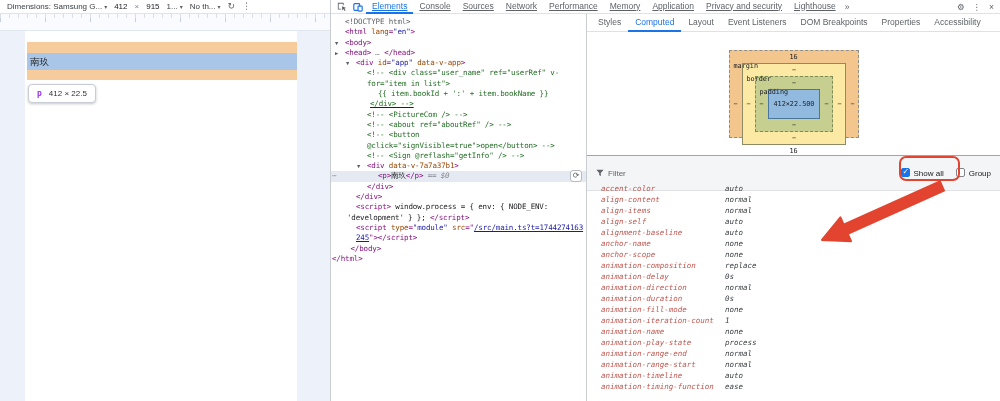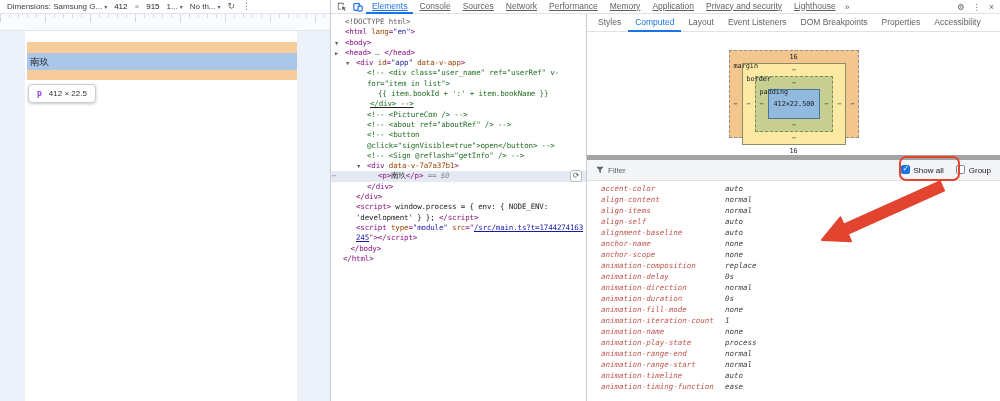--- a/index.html
+++ b/index.html
@@ -79,22 +79,22 @@
   .bm-border  { background:#fbe9a4; border:1px solid #8f8a66; flex:1; }
   .bm-padding { background:#c6cf8f; border:1px dashed #7f8a55; flex:1; }
   .bm-row { height:12px; align-items:center; justify-content:center; position:relative; flex:none; }
   .bm-label { position:absolute; left:4px; top:11px; }
   .bm-mid { flex:1; align-items:stretch; }
   .bm-side { width:12px; align-items:center; justify-content:center; flex:none; }
   .bm-innercol { flex:1; }
   .bm-content { background:#92badf; border:1px solid #49769f; height:13px; align-self:center;
     margin:auto; padding:14px 5px; align-items:center; white-space:nowrap; }
 
-  .filterbar { position:absolute; left:0; top:141px; right:0; height:26px; background:#f4f5f7;
-    border-top:5px solid #a3a3a3; border-bottom:1px solid #e0e2e6; display:flex; align-items:center;
+  .filterbar { position:absolute; left:0; top:141px; right:0; height:36px; background:#f4f5f7;
+    border-top:1px solid #a3a3a3; border-bottom:1px solid #e0e2e6; display:flex; align-items:center;
     padding:0 9px; font-size:8px; color:#5f6368; }
   .filterbar .right { margin-left:auto; display:flex; align-items:center; gap:12px; color:#202124; }
   .cb { width:9px; height:9px; border:1px solid #80868b; border-radius:2px; background:#fff;
     display:inline-block; vertical-align:-1px; margin-right:4px; position:relative; }
   .cb.on { background:#1a73e8; border-color:#1a73e8; }
   .cb.on::after { content:"✓"; position:absolute; left:1px; top:-2px; color:#fff; font-size:8px; }
 
   .props { position:absolute; left:0; top:167px; right:0; bottom:0; overflow:hidden; padding-top:2px; }
   .prow { display:flex; height:11px; line-height:11px; padding-left:14px;
     font-family:"DejaVu Sans Mono", monospace; font-size:7.5px; font-style:italic; white-space:nowrap; }
@@ -185,25 +185,25 @@
           <div class="line" style="padding-left: 36px;"><span class="s-c">&lt;!-- &lt;PictureCom /&gt; --&gt;</span></div>
           <div class="line" style="padding-left: 36px;"><span class="s-c">&lt;!-- &lt;about ref="aboutRef" /&gt; --&gt;</span></div>
           <div class="line" style="padding-left: 36px;"><span class="s-c">&lt;!-- &lt;button</span></div>
           <div class="line" style="padding-left: 36px;"><span class="s-c">@click="signVisible=true"&gt;open&lt;/button&gt; --&gt;</span></div>
           <div class="line" style="padding-left: 36px;"><span class="s-c">&lt;!-- &lt;Sign @reflash="getInfo" /&gt; --&gt;</span></div>
           <div class="line" style="padding-left: 36px;"><span class="arrow" style="left: 26px;">▼</span><span class="s-t">&lt;div </span><span class="s-a">data-v-7a7a37b1</span><span class="s-t">&gt;</span></div>
           <div class="line sel" style="padding-left: 47px;"><span class="s-t">&lt;p&gt;</span><span class="s-x">南玖</span><span class="s-t">&lt;/p&gt;</span><span class="s-m"> == $0</span><span class="gutter-dots">⋯</span><span class="badge">⟳</span></div>
           <div class="line" style="padding-left: 36px;"><span class="s-t">&lt;/div&gt;</span></div>
           <div class="line" style="padding-left: 25px;"><span class="s-t">&lt;/div&gt;</span></div>
           <div class="line" style="padding-left: 25px;"><span class="s-t">&lt;script&gt;</span><span class="s-x"> window.process = { env: { NODE_ENV:</span></div>
-          <div class="line" style="padding-left: 25px;"><span class="s-x">'development' } }; </span><span class="s-t">&lt;/script&gt;</span></div>
+          <div class="line" style="padding-left: 16px;"><span class="s-x">'development' } }; </span><span class="s-t">&lt;/script&gt;</span></div>
           <div class="line" style="padding-left: 25px;"><span class="s-t">&lt;script </span><span class="s-a">type</span><span class="s-t">=</span><span class="s-v">"module"</span><span class="s-t"> </span><span class="s-a">src</span><span class="s-t">="</span><span class="s-l">/src/main.ts?t=1744274163</span></div>
           <div class="line" style="padding-left: 25px;"><span class="s-l">245</span><span class="s-t">"&gt;&lt;/script&gt;</span></div>
           <div class="line" style="padding-left: 19.5px;"><span class="s-t">&lt;/body&gt;</span></div>
-          <div class="line" style="padding-left: 12px;"><span class="s-t">&lt;/html&gt;</span></div>
+          <div class="line" style="padding-left: 1px;"><span class="s-t">&lt;/html&gt;</span></div>
         </div>
 
       <div class="sidebar">
         <div class="subtabs" id="sub-tabs">
             <div class="tab">Styles</div>
             <div class="tab active">Computed</div>
             <div class="tab">Layout</div>
             <div class="tab">Event Listeners</div>
             <div class="tab">DOM Breakpoints</div>
             <div class="tab">Properties</div>

